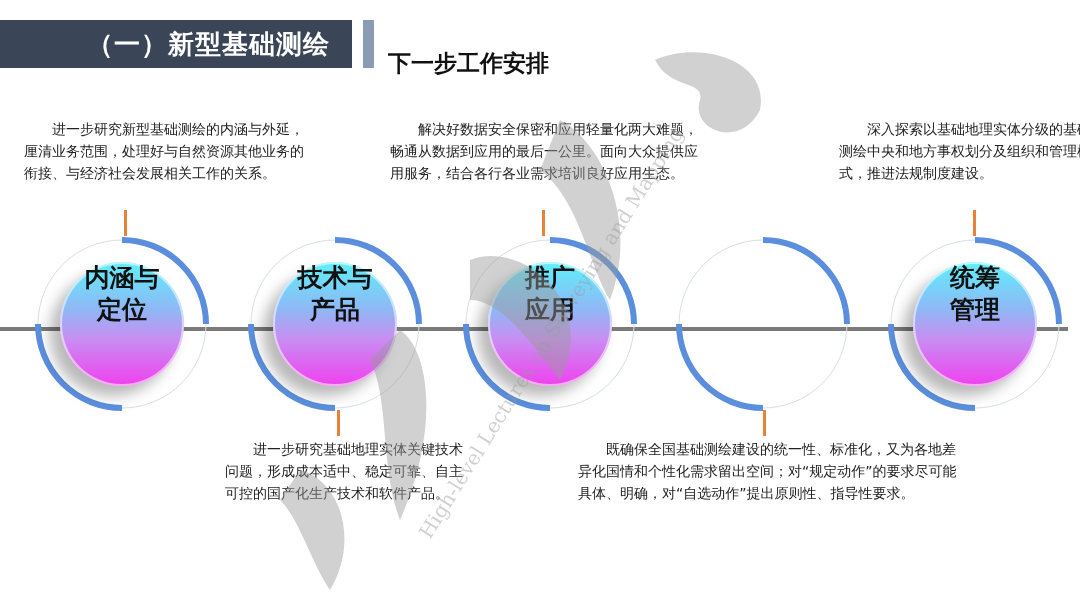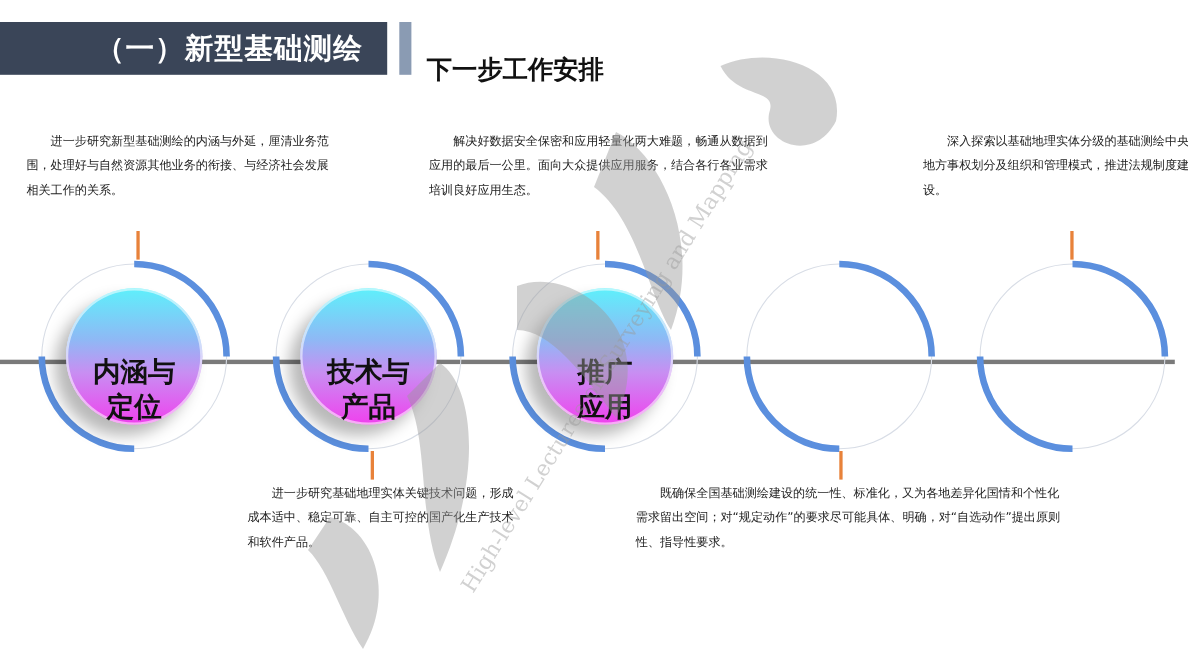--- a/index.html
+++ b/index.html
@@ -35,31 +35,31 @@
   }
   .node {
     position: absolute; width: 180px; height: 180px;
   }
   .node svg.ring { position: absolute; left: 0; top: 0; }
   .node .disc {
     position: absolute; left: 28px; top: 28px; width: 124px; height: 124px;
     border-radius: 50%;
     background: linear-gradient(180deg, #5ef0fb 0%, #8fb8f5 38%, #c88ef2 62%, #f040ee 100%);
     box-shadow: -10px 10px 14px rgba(0,0,0,0.28), inset 0 0 0 2px rgba(255,255,255,0.55);
-    display: flex; align-items: flex-end; justify-content: center;
+    display: flex; align-items: flex-start; justify-content: center;
   }
   .node .disc-label {
     font-size: 25px; font-weight: bold; color: #111111; text-align: center;
     line-height: 32px; white-space: pre-line;
   }
   .connector {
     position: absolute; width: 3px; height: 26px; background: #e8823a;
   }
   .desc {
-    position: absolute; font-size: 11px; line-height: 22px; color: #222222;
+    position: absolute; font-size: 14px; line-height: 22px; color: #222222;
     text-indent: 2em;
   }
 </style>
 </head>
 <body>
 
 <div class="header-bar">
   <span class="header-title">（一）新型基础测绘</span>
 </div>
 <div class="accent-bar"></div>
@@ -120,20 +120,24 @@
 <div class="desc" style="left:578px; top:438px; width:390px;">既确保全国基础测绘建设的统一性、标准化，又为各地差异化国情和个性化需求留出空间；对“规定动作”的要求尽可能具体、明确，对“自选动作”提出原则性、指导性要求。</div>
 
 <div class="connector" style="left:973px; top:210px;"></div>
 <div class="desc" style="left:839px; top:118px; width:262px;">深入探索以基础地理实体分级的基础测绘中央和地方事权划分及组织和管理模式，推进法规制度建设。</div>
 <div class="node" style="left:885px; top:234px;">
   <svg class="ring" width="180" height="180" viewBox="0 0 180 180">
     <circle cx="90" cy="90" r="84" fill="none" stroke="#d8dde6" stroke-width="1"></circle>
     <path d="M 90 6 A 84 84 0 0 1 174 90" fill="none" stroke="#5b8fde" stroke-width="6"></path>
     <path d="M 6 90 A 84 84 0 0 0 90 174" fill="none" stroke="#5b8fde" stroke-width="6"></path>
   </svg>
+  <div class="disc">
+    <span class="disc-label">统筹
+管理</span>
+  </div>
 </div>
 
 <svg class="watermark" width="1080" height="607" viewBox="0 0 1080 607">
   <g fill="#9a9a9a" opacity="0.45">
     <path d="M 655 60 C 700 40, 770 60, 760 110 C 740 150, 690 130, 700 100 C 705 80, 670 90, 655 60 Z"></path>
     <path d="M 560 120 C 600 140, 640 220, 610 300 C 590 270, 580 200, 540 170 Z"></path>
     <path d="M 470 260 C 520 240, 600 300, 560 380 C 530 340, 500 300, 470 300 Z"></path>
     <path d="M 400 330 C 430 350, 440 430, 400 520 C 380 470, 390 400, 370 360 Z"></path>
     <path d="M 300 470 C 340 480, 360 540, 330 590 C 310 560, 300 520, 280 500 Z"></path>
   </g>

